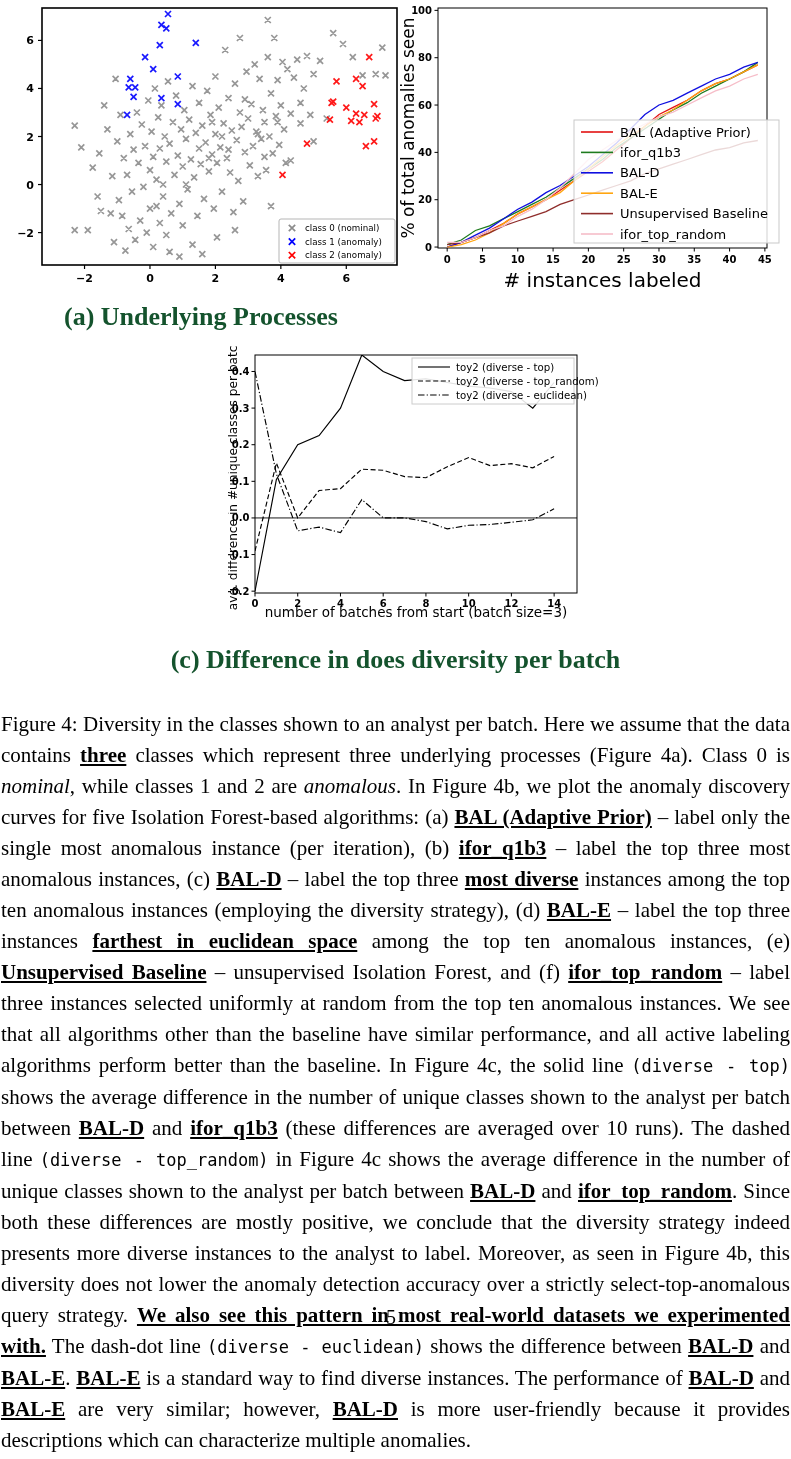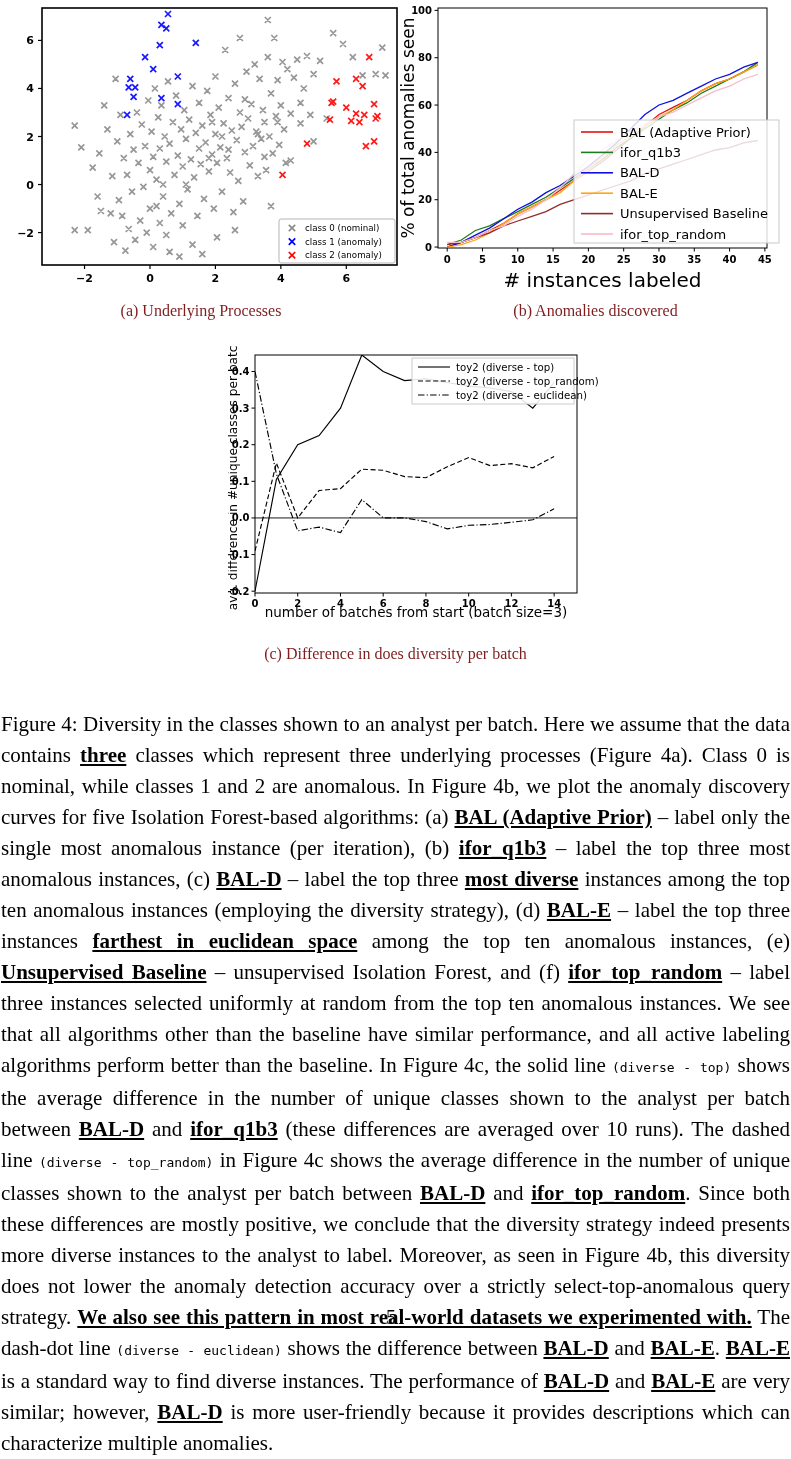--- a/index.html
+++ b/index.html
@@ -1,24 +1,24 @@
 <!DOCTYPE html>
 <html><head>
 <meta charset="utf-8">
 <style>
   html,body{margin:0;padding:0;background:#ffffff;}
   #page{position:relative;width:791px;height:1459px;background:#fff;overflow:hidden;
         font-family:"Liberation Serif",serif;color:#000;}
   .fig{position:absolute;}
-  .subcap{position:absolute;font-size:16px;text-align:center;color:#7f1d1d;}
+  .subcap{position:absolute;font-size:26px;text-align:center;color:#14532d;font-weight:bold;}
   #caption{position:absolute;left:1px;top:688px;width:789px;font-size:21px;
            line-height:31px;text-align:justify;}
   #caption .b{font-weight:bold;text-decoration:underline;}
-  #caption .i{}
-  #caption .m{font-family:"DejaVu Sans Mono",monospace;font-size:13px;}
+  #caption .i{font-style:italic;}
+  #caption .m{font-family:"DejaVu Sans Mono",monospace;font-size:17px;}
   #pageno{position:absolute;left:386px;top:1306px;font-size:20px;}
   svg text{font-family:"DejaVu Sans",sans-serif;}
 </style>
 </head>
 <body>
 
 <div id="page">
   <div class="fig" style="left:2px;top:0;">
     <svg id="svg-a" width="400" height="292">
         <defs>
@@ -117,21 +117,20 @@
           <line x1="181" y1="193.2" x2="213" y2="193.2" stroke="#ffa510" stroke-width="1.6"></line>
           <text x="220" y="197.7" font-size="13" fill="#000">BAL-E</text>
           <line x1="181" y1="213.6" x2="213" y2="213.6" stroke="#8f2d2b" stroke-width="1.6"></line>
           <text x="220" y="218.1" font-size="13" fill="#000">Unsupervised Baseline</text>
           <line x1="181" y1="234" x2="213" y2="234" stroke="#f6bdc8" stroke-width="1.6"></line>
           <text x="220" y="238.5" font-size="13" fill="#000">ifor_top_random</text>
         </g>
       </svg>
   </div>
   <div class="subcap" style="left:2px;top:302px;width:398px;">(a) Underlying Processes</div>
-  <div class="subcap" style="left:400px;top:302px;width:391px;">(b) Anomalies discovered</div>
   <div class="fig" style="left:228px;top:345px;">
     <svg id="svg-c" width="432" height="295">
         <defs>
           <clipPath id="clipC">
             <rect x="27" y="10" width="322" height="238"></rect>
           </clipPath>
         </defs>
         <rect x="27" y="10" width="322" height="238" fill="none" stroke="#000" stroke-width="1"></rect>
         <line x1="27" y1="172.93846153846155" x2="349" y2="172.93846153846155" stroke="#000" stroke-width="0.9"></line>
         <line x1="27" y1="248" x2="27" y2="251.5" stroke="#000"></line>

